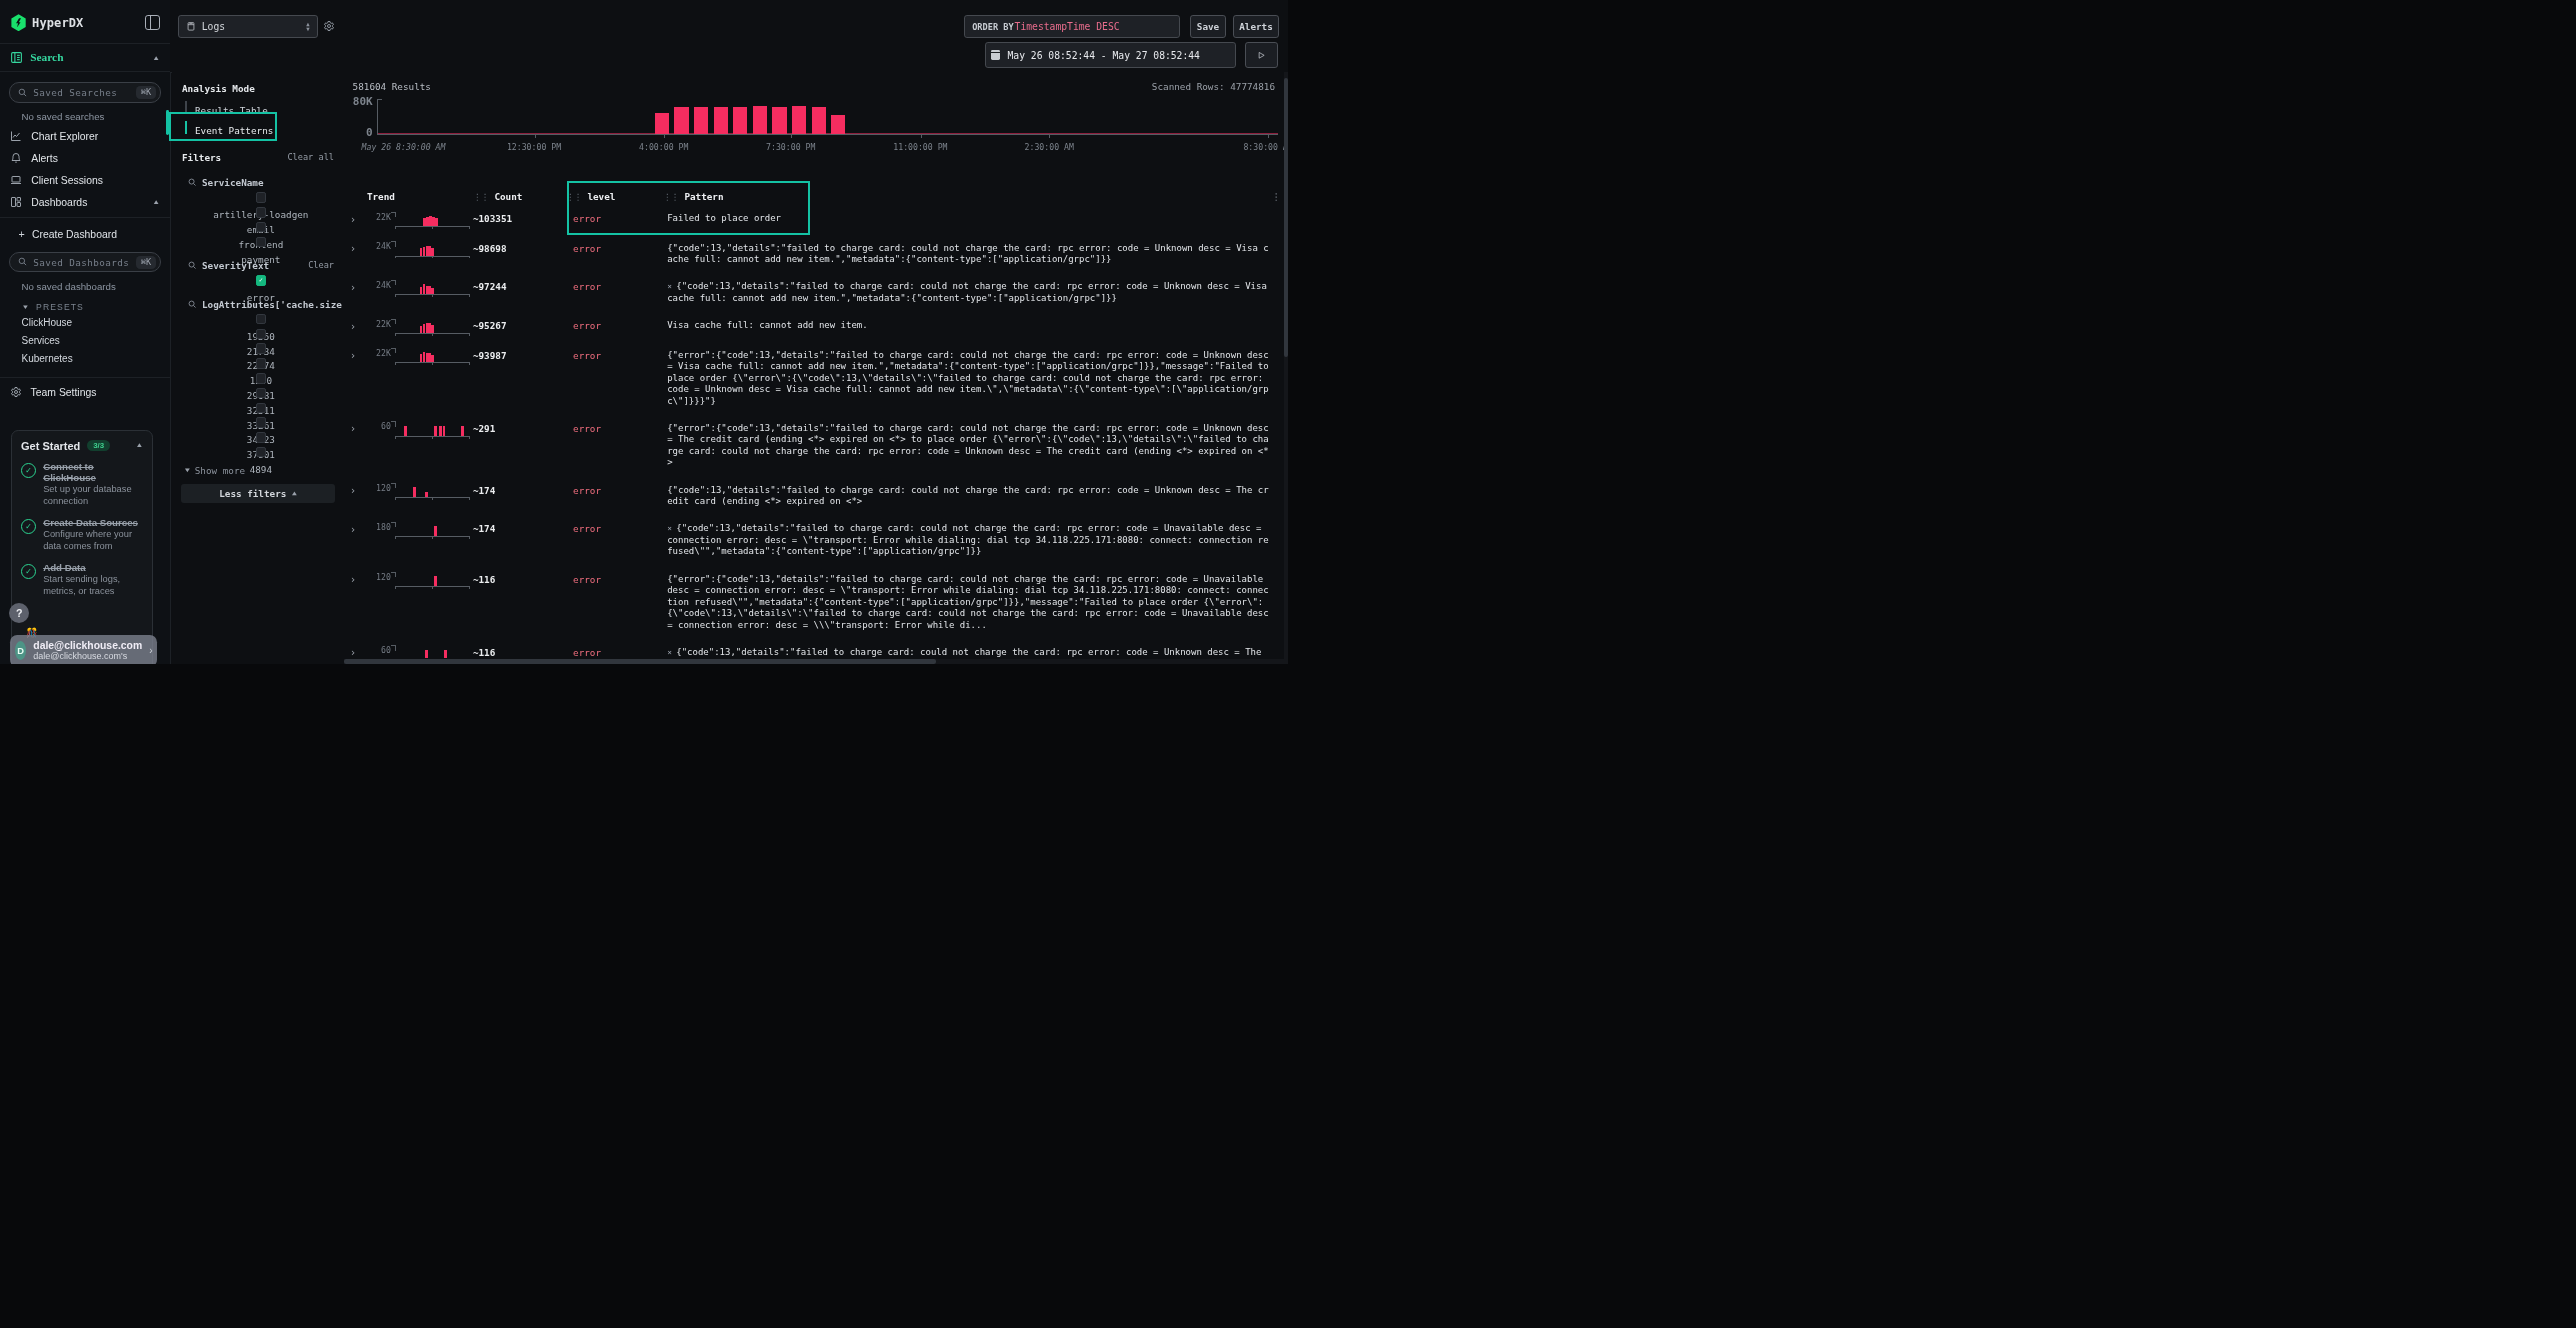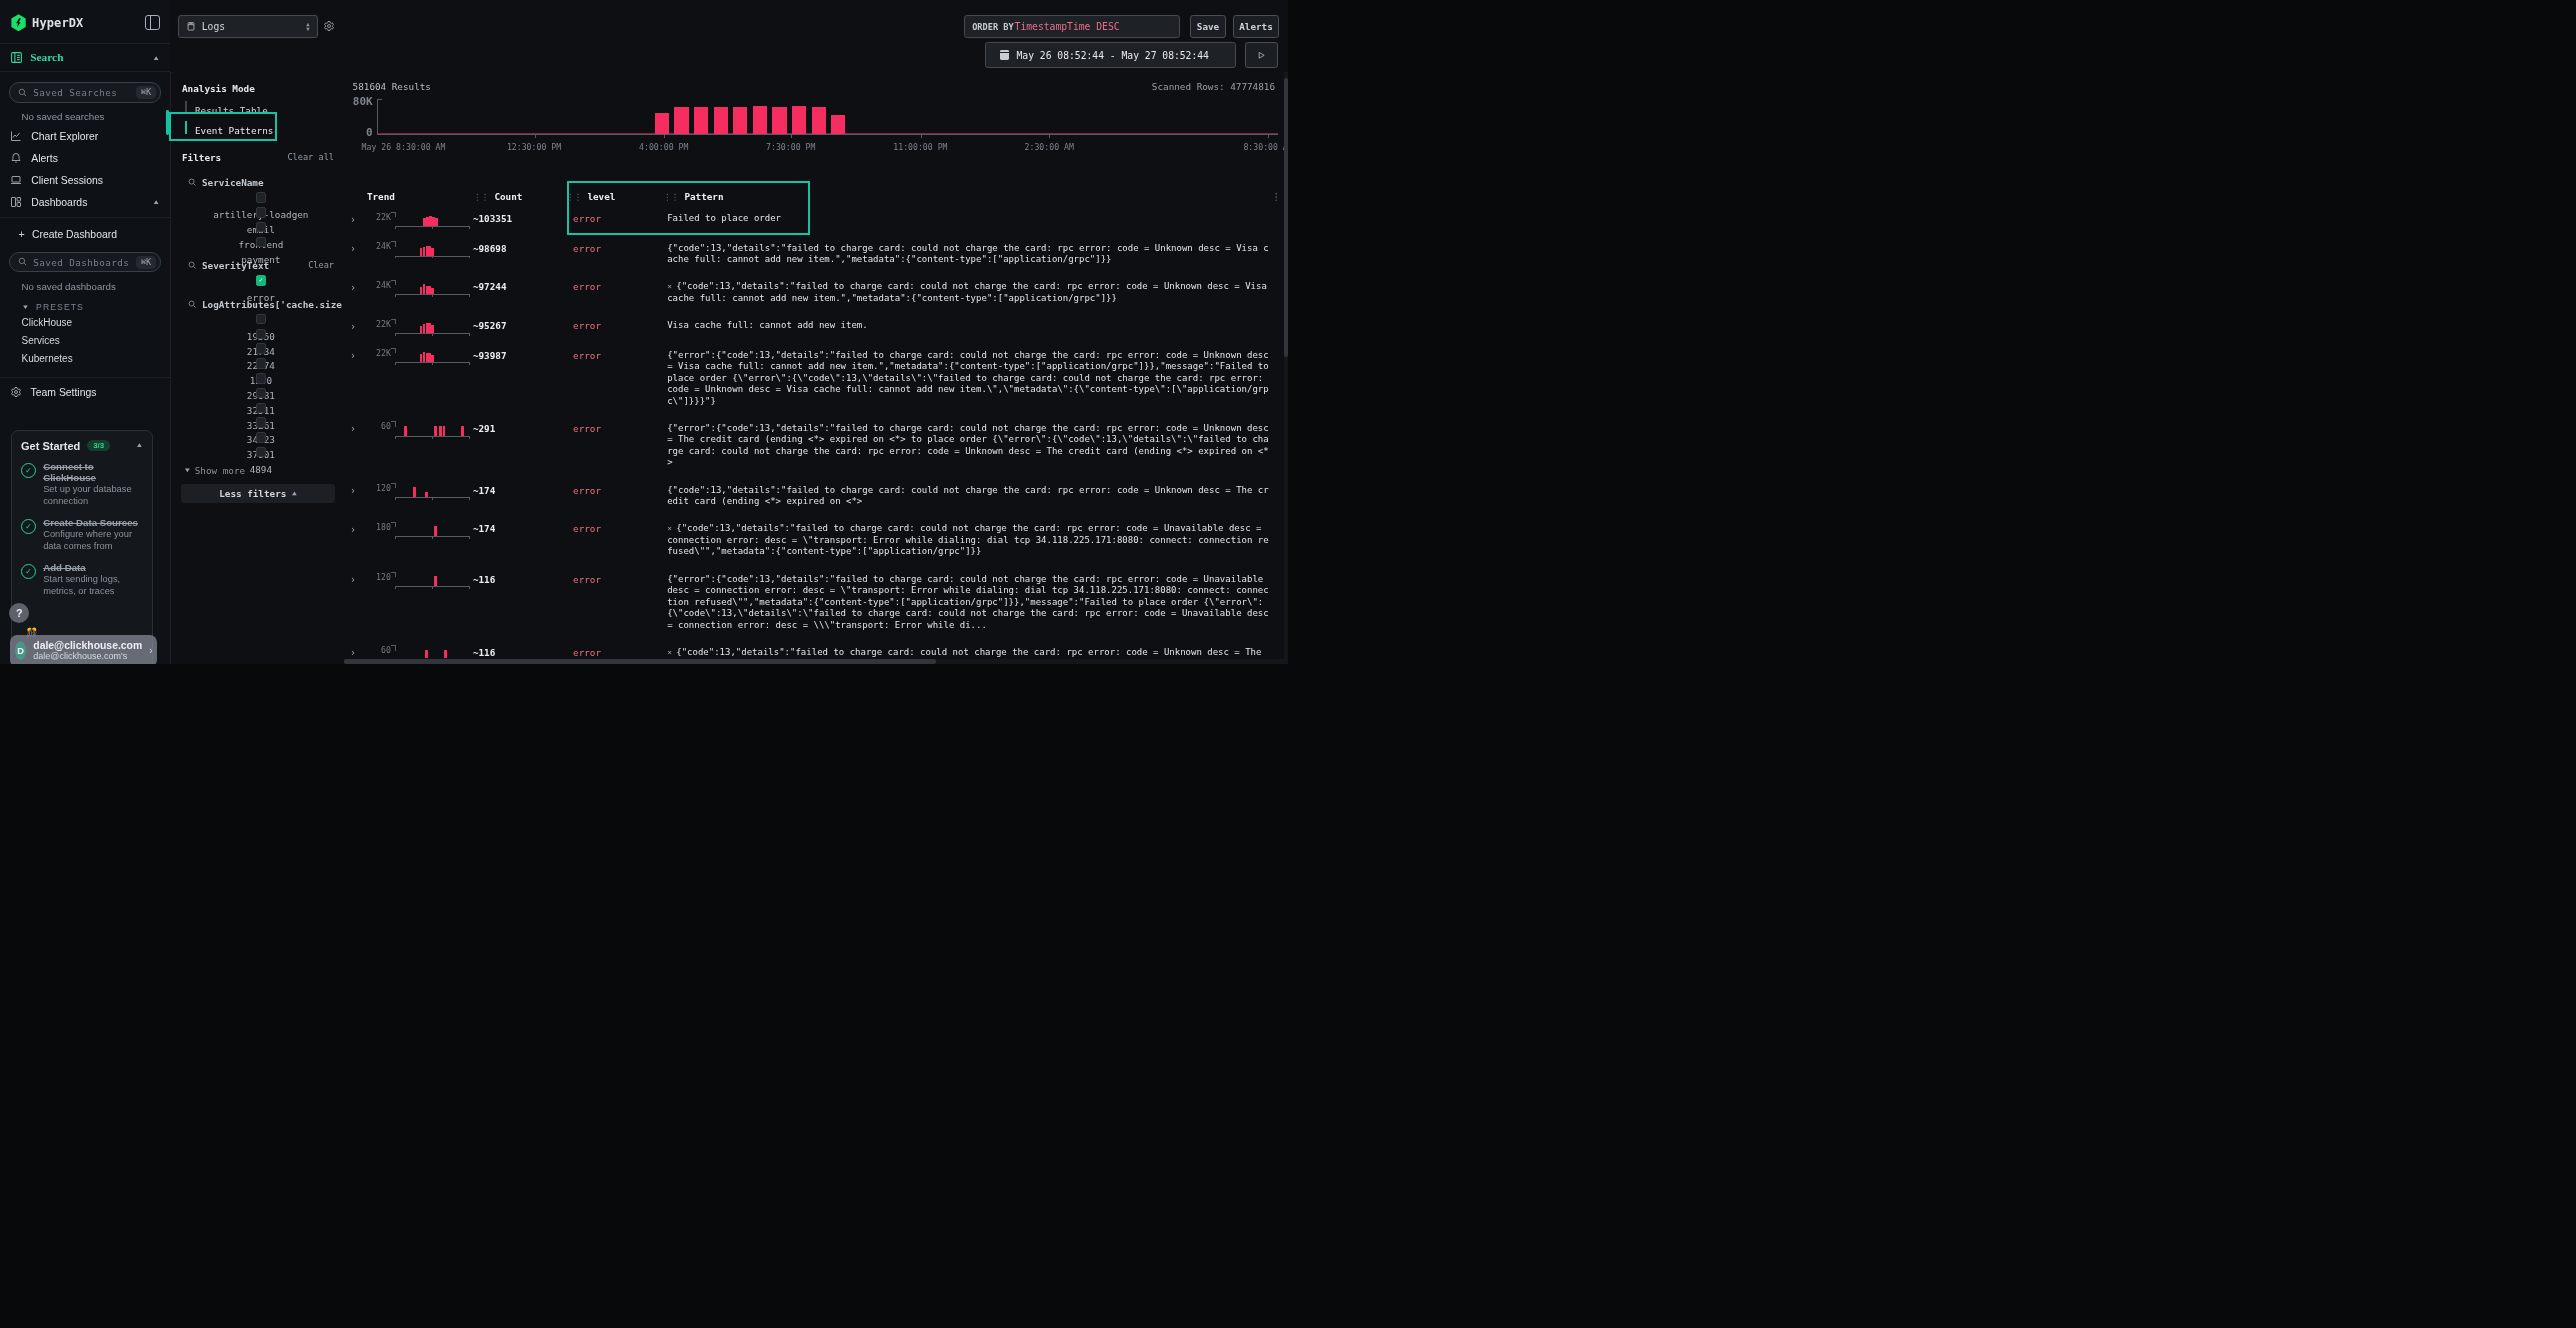--- a/index.html
+++ b/index.html
@@ -63,21 +63,21 @@
   .fld-pink{color:#e96d8d;}
   .ob-box{left:794px;top:15px;width:216px;height:23px;padding:0 7.2px;gap:1px;font-size:9.7px;white-space:nowrap;overflow:hidden;}
   .btn{background:#1b1e23;border:0.7px solid #4a4e55;border-radius:2.9px;color:#ced2d8;font-weight:bold;font-size:9.3px;display:flex;align-items:center;justify-content:center;}
   .save-btn{left:1020px;top:15px;width:36px;height:23px;}
   .alerts-btn{left:1063px;top:15px;width:46px;height:23px;}
   .search-box{left:4.3px;top:42px;width:801px;height:26px;border:0.7px solid #7a818c;background:#1e2126;border-radius:2.9px;display:flex;align-items:center;padding:0 8.6px;gap:7.2px;}
   .search-ph{flex:1;color:#6f7781;font-size:9.7px;}
   .mode-sql{color:#9aa1ab;font-size:9.3px;}
   .mode-sep{color:#565c64;}
   .mode-lucene{color:#2fd8a0;font-size:9.3px;}
-  .date-box{left:815px;top:42px;width:251px;height:26px;padding:0 14px;gap:7.2px;font-size:9.7px;color:#e8eaee;}
+  .date-box{left:815px;top:42px;width:251px;height:26px;padding:0 5px;gap:7.2px;font-size:9.7px;color:#e8eaee;}
   .cal{width:9.3px;height:10px;background:#c9cdd3;border-radius:1.4px;position:relative;}
   .cal:before{content:"";position:absolute;left:0;right:0;top:2.1px;height:1.1px;background:#1e2126;}
   .play-btn{left:1075px;top:42px;width:33px;height:26px;}
 
   
   .fpanel{position:absolute;left:172px;top:72px;width:172px;bottom:0;background:#0d0f12;border-right:0.7px solid #1f2328;font-family:"DejaVu Sans Mono","Liberation Mono",monospace;}
   .fp-title{font-size:9.3px;font-weight:bold;color:#e6e9ec;padding:11.4px 10px 5.7px 10px;}
   .amode-item{display:flex;align-items:center;gap:7.2px;padding:2.9px 10px 2.9px 13px;font-size:9.3px;color:#cfd4da;position:relative;height:14.3px;}
   .amode-item .bar{position:absolute;left:13px;top:0.7px;width:2.1px;height:13px;background:#3f444b;}
   .amode-item span.lbl{padding-left:10px;}
@@ -102,21 +102,21 @@
   .scanned{margin-left:auto;color:#9aa0a8;}
   .chart{position:absolute;left:4.3px;right:10px;top:21.5px;height:60px;}
   .ylab{position:absolute;width:21.5px;text-align:right;font-size:11px;color:#7d848d;font-weight:bold;}
   .plot{position:absolute;left:29px;right:0;top:5.7px;bottom:18.6px;border-left:0.7px solid #565c63;border-bottom:0.7px solid #565c63;}
   .plot .topcorner{position:absolute;left:0;top:0;width:3.6px;height:0.7px;background:#565c63;}
   .plot .baseline{position:absolute;left:0;right:0;bottom:0;height:1.4px;background:#f52d60;opacity:.55;}
   .cbar{position:absolute;bottom:0;background:#f52d60;}
   .xtick{position:absolute;top:100%;width:0.7px;height:3.6px;background:#565c63;}
   .xlabels{position:absolute;left:29px;right:0;bottom:0;height:11.4px;font-size:8.2px;color:#7d848d;}
   .xlab{position:absolute;white-space:nowrap;transform:translateX(-50%);}
-  .xlab.first{transform:none;left:-15.7px;}
+  .xlab.first{transform:none;left:-15.7px;font-style:italic;}
 
   .thead{position:absolute;left:4.3px;right:10px;top:119px;display:grid;grid-template-columns:18.6px 106px 93px 97px 1fr;font-size:9.3px;font-weight:bold;color:#eef0f3;}
   .hcell{display:flex;align-items:center;gap:5.7px;}
   .dots{color:#6a727c;font-weight:normal;font-size:8.6px;letter-spacing:-0.7px;}
   .hmenu{position:absolute;right:-2.9px;top:0;color:#8b929c;font-weight:normal;}
   .tbody{position:absolute;left:4.3px;right:10px;top:132px;bottom:5.7px;overflow:hidden;}
   .trow{display:grid;grid-template-columns:18.6px 106px 93px 97px 1fr;padding:5px 0 6.4px 0;align-items:start;}
   .expander{color:#9aa1aa;font-size:10.7px;line-height:1;padding-top:5.7px;padding-left:1.4px;}
   .tcell-trend{display:flex;gap:4.3px;align-items:flex-start;padding-top:1.4px;}
   .tmax{width:24px;text-align:right;font-size:8.2px;color:#757c85;padding-top:1.4px;}

